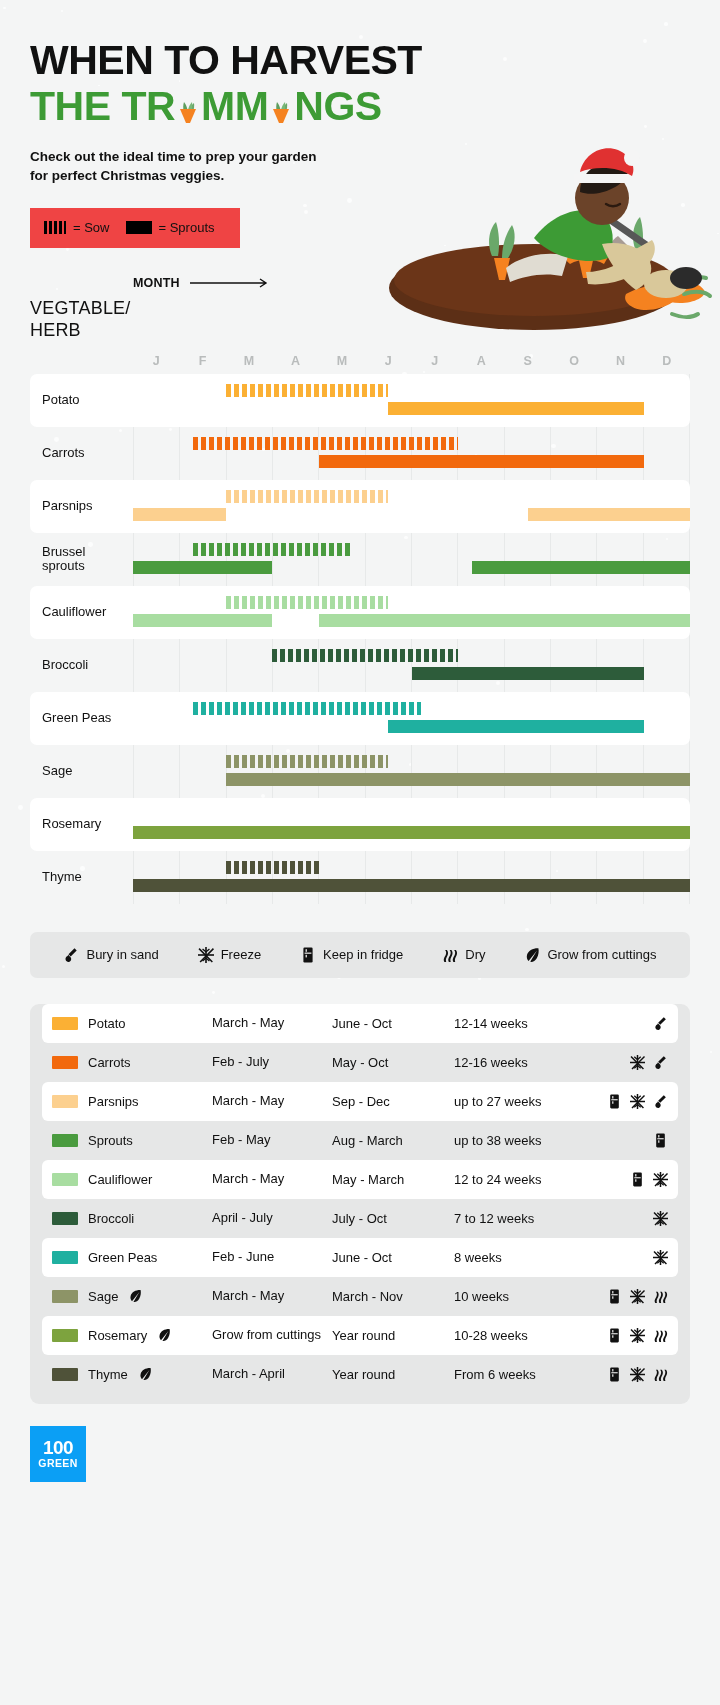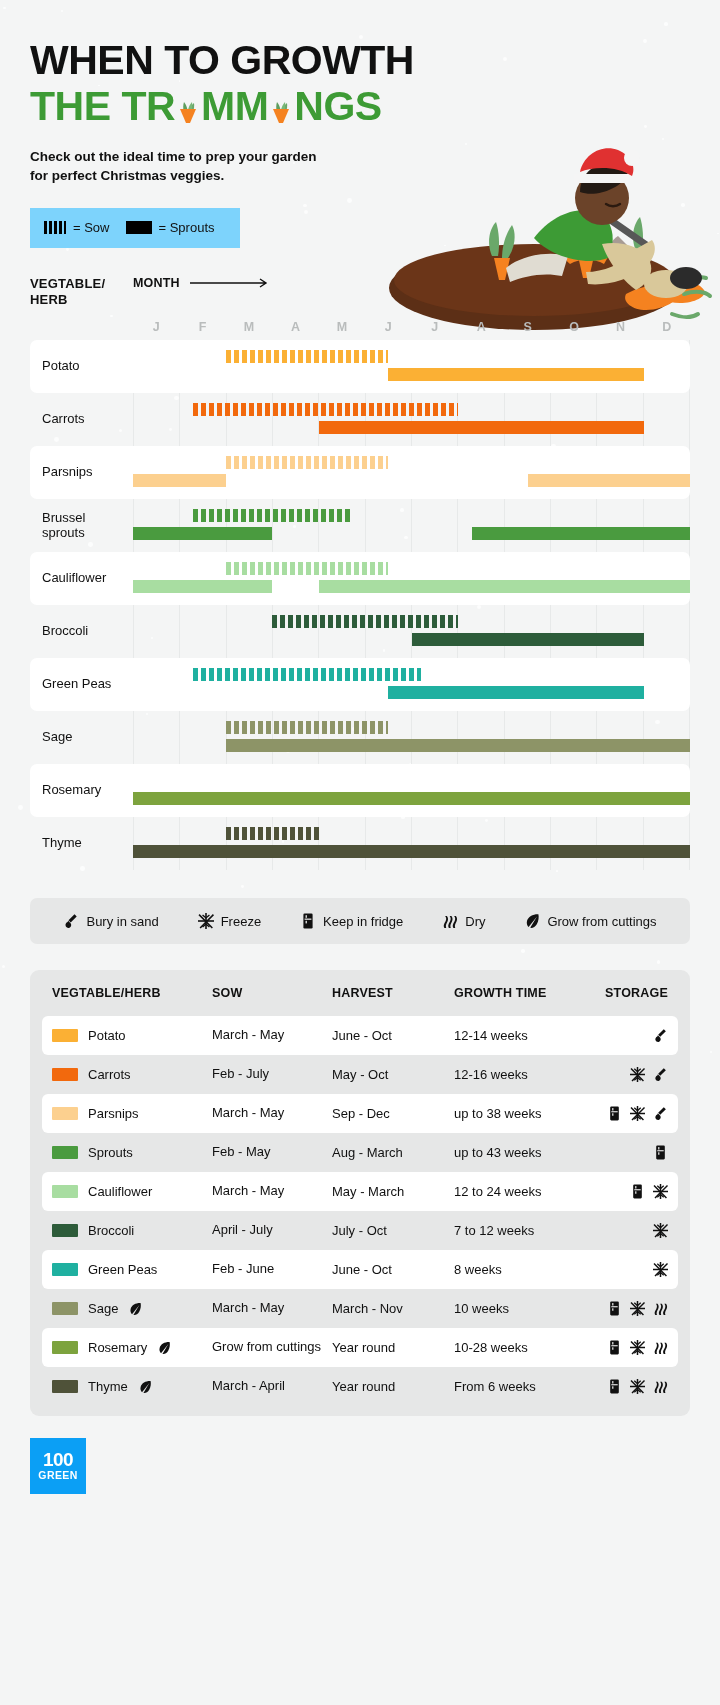--- a/index.html
+++ b/index.html
@@ -20,36 +20,36 @@
   h1 { font-size: 41px; font-weight: 700; letter-spacing: -0.5px; line-height: 1.12; }
   h1 .ln2 { color: #3d9b35; display: block; position: relative; }
   .carrot-i { display: inline-block; width: 26px; position: relative; vertical-align: baseline; }
   .carrot-i .stem { display:block; position:absolute; left:50%; transform:translateX(-50%); top:-20px; }
   .carrot-i .body { display:block; position:absolute; left:50%; transform:translateX(-50%); bottom:-3px; }
 
   .intro { margin-top: 20px; font-size: 13.5px; line-height: 1.5; max-width: 430px; color: #1a1a1a; }
   .intro-bold { margin-top: 17px; font-size: 13.5px; line-height: 1.45; font-weight: 700; max-width: 300px; }
 
   .key-box {
-    margin-top: 22px; background: #7dd3fc; width: 210px; height: 40px;
+    margin-top: 22px; background: #ef4444; width: 210px; height: 40px;
     display: flex; align-items: center; gap: 16px; padding: 0 14px;
     font-size: 13px;
   }
   .key-item { display: flex; align-items: center; gap: 7px; }
   .sw-sow { width: 22px; height: 13px;
     background-image: repeating-linear-gradient(to right, #000 0 3px, transparent 3px 5px); }
   .sw-harv { width: 26px; height: 13px; background: #000; }
 
   
   .illo { position: absolute; right: 6px; top: 88px; width: 340px; height: 270px; z-index: 1; }
 
   
   .chart-wrap { margin-top: 28px; position: relative; }
   .chart-head { display: flex; align-items: flex-start; }
-  .vh-label { width: 103px; font-size: 13px; font-weight: 700; line-height: 1.25; letter-spacing: .2px; }
+  .vh-label { width: 103px; font-size: 18px; font-weight: 400; line-height: 1.25; letter-spacing: .2px; margin-top: 21px; }
   .month-label { font-size: 12.5px; font-weight: 700; letter-spacing: .2px; display:flex; align-items:center; gap:10px; }
   .arrow { width: 82px; height: 10px; }
 
   .months { display: flex; margin-top: 12px; padding-left: 103px; }
   .months span { flex: 1; text-align: center; font-size: 12.5px; color: #b9bcbc; font-weight: 600; }
 
   .grid { position: relative; margin-top: 6px; }
   .gridlines { position: absolute; left: 103px; right: 0; top: 0; bottom: 0; display: flex; z-index: 0; }
   .gridlines div { flex: 1; border-left: 1px solid #e7e9e9; }
   .gridlines div:last-child { border-right: 1px solid #e7e9e9; }
@@ -230,21 +230,21 @@
     <circle cx="258" cy="70" r="8" fill="#f5f5f5"></circle>
     <path d="M232 116c4 3 10 3 14 0" stroke="#2b1a10" stroke-width="2.4" fill="none" stroke-linecap="round"></path>
   </g>
 </svg>
 </div>
 
 <div class="page">
 
   <div class="title-block">
     <h1>
-      <span class="ln1">WHEN TO GROWTH</span>
+      <span class="ln1">WHEN TO HARVEST</span>
       <span class="ln2">
         <span>THE TR</span><span class="carrot-i"><span class="stem">
               <svg width="24" height="22" viewBox="0 0 24 22">
                 <path d="M12 22C8 16 6 8 8 2c3 3 5 12 5 20z" fill="#5f9e5f"></path>
                 <path d="M12 22c4-6 7-13 6-19-4 3-7 11-7 19z" fill="#6aa86a"></path>
                 <path d="M12 22C10 15 12 6 16 2c1 6-1 14-3 20z" fill="#79b879"></path>
               </svg>
             </span><span class="body">
               <svg width="18" height="14" viewBox="0 0 18 14">
                 <path d="M1 0h16l-6 14H7z" fill="#f58220"></path>
@@ -444,27 +444,20 @@
         <span>
           <svg width="16" height="16" viewBox="0 0 16 16" fill="#111">
             <path d="M14.4 1.2C9 1 4.2 3.4 3 8c-.7 2.6.3 4.8 1.6 5.9L13 3.4 6.2 14.8c2.2.6 5-.8 6.6-3.6 1.9-3.3 2.2-7.2 1.6-10z"></path>
           </svg>
         </span>
         <span>Grow from cuttings</span>
       </div>
     </div>
 
   <div class="table">
-    <div class="thead">
-      <div class="c-name">VEGTABLE/HERB</div>
-      <div class="c-sow">SOW</div>
-      <div class="c-harv">HARVEST</div>
-      <div class="c-growth">GROWTH TIME</div>
-      <div class="c-store">STORAGE</div>
-    </div>
     <div id="table-body">
         <div class="trow alt">
           <div class="c-name">
             <span class="chip" style="background:#fbb034"></span>
             <span>Potato</span>
           </div>
           <div class="c-sow">March - May</div>
           <div class="c-harv">June - Oct</div>
           <div class="c-growth">12-14 weeks</div>
           <div class="c-store">
@@ -503,21 +496,21 @@
             </span>
           </div>
         </div>
         <div class="trow alt">
           <div class="c-name">
             <span class="chip" style="background:#fcd08f"></span>
             <span>Parsnips</span>
           </div>
           <div class="c-sow">March - May</div>
           <div class="c-harv">Sep - Dec</div>
-          <div class="c-growth">up to 38 weeks</div>
+          <div class="c-growth">up to 27 weeks</div>
           <div class="c-store">
             <span>
               <svg width="15" height="15" viewBox="0 0 16 16" fill="#111">
                 <rect x="3.4" y="0.6" width="9.2" height="14.8" rx="1.2"></rect>
                 <rect x="4.6" y="5.6" width="6.8" height="1.1" fill="#fff"></rect>
                 <rect x="5.6" y="2.2" width="1.2" height="2.6" fill="#fff"></rect>
                 <rect x="5.6" y="7.8" width="1.2" height="2.6" fill="#fff"></rect>
               </svg>
             </span>
             <span>
@@ -538,21 +531,21 @@
             </span>
           </div>
         </div>
         <div class="trow">
           <div class="c-name">
             <span class="chip" style="background:#4a9b3f"></span>
             <span>Sprouts</span>
           </div>
           <div class="c-sow">Feb - May</div>
           <div class="c-harv">Aug - March</div>
-          <div class="c-growth">up to 43 weeks</div>
+          <div class="c-growth">up to 38 weeks</div>
           <div class="c-store">
             <span>
               <svg width="15" height="15" viewBox="0 0 16 16" fill="#111">
                 <rect x="3.4" y="0.6" width="9.2" height="14.8" rx="1.2"></rect>
                 <rect x="4.6" y="5.6" width="6.8" height="1.1" fill="#fff"></rect>
                 <rect x="5.6" y="2.2" width="1.2" height="2.6" fill="#fff"></rect>
                 <rect x="5.6" y="7.8" width="1.2" height="2.6" fill="#fff"></rect>
               </svg>
             </span>
           </div>

